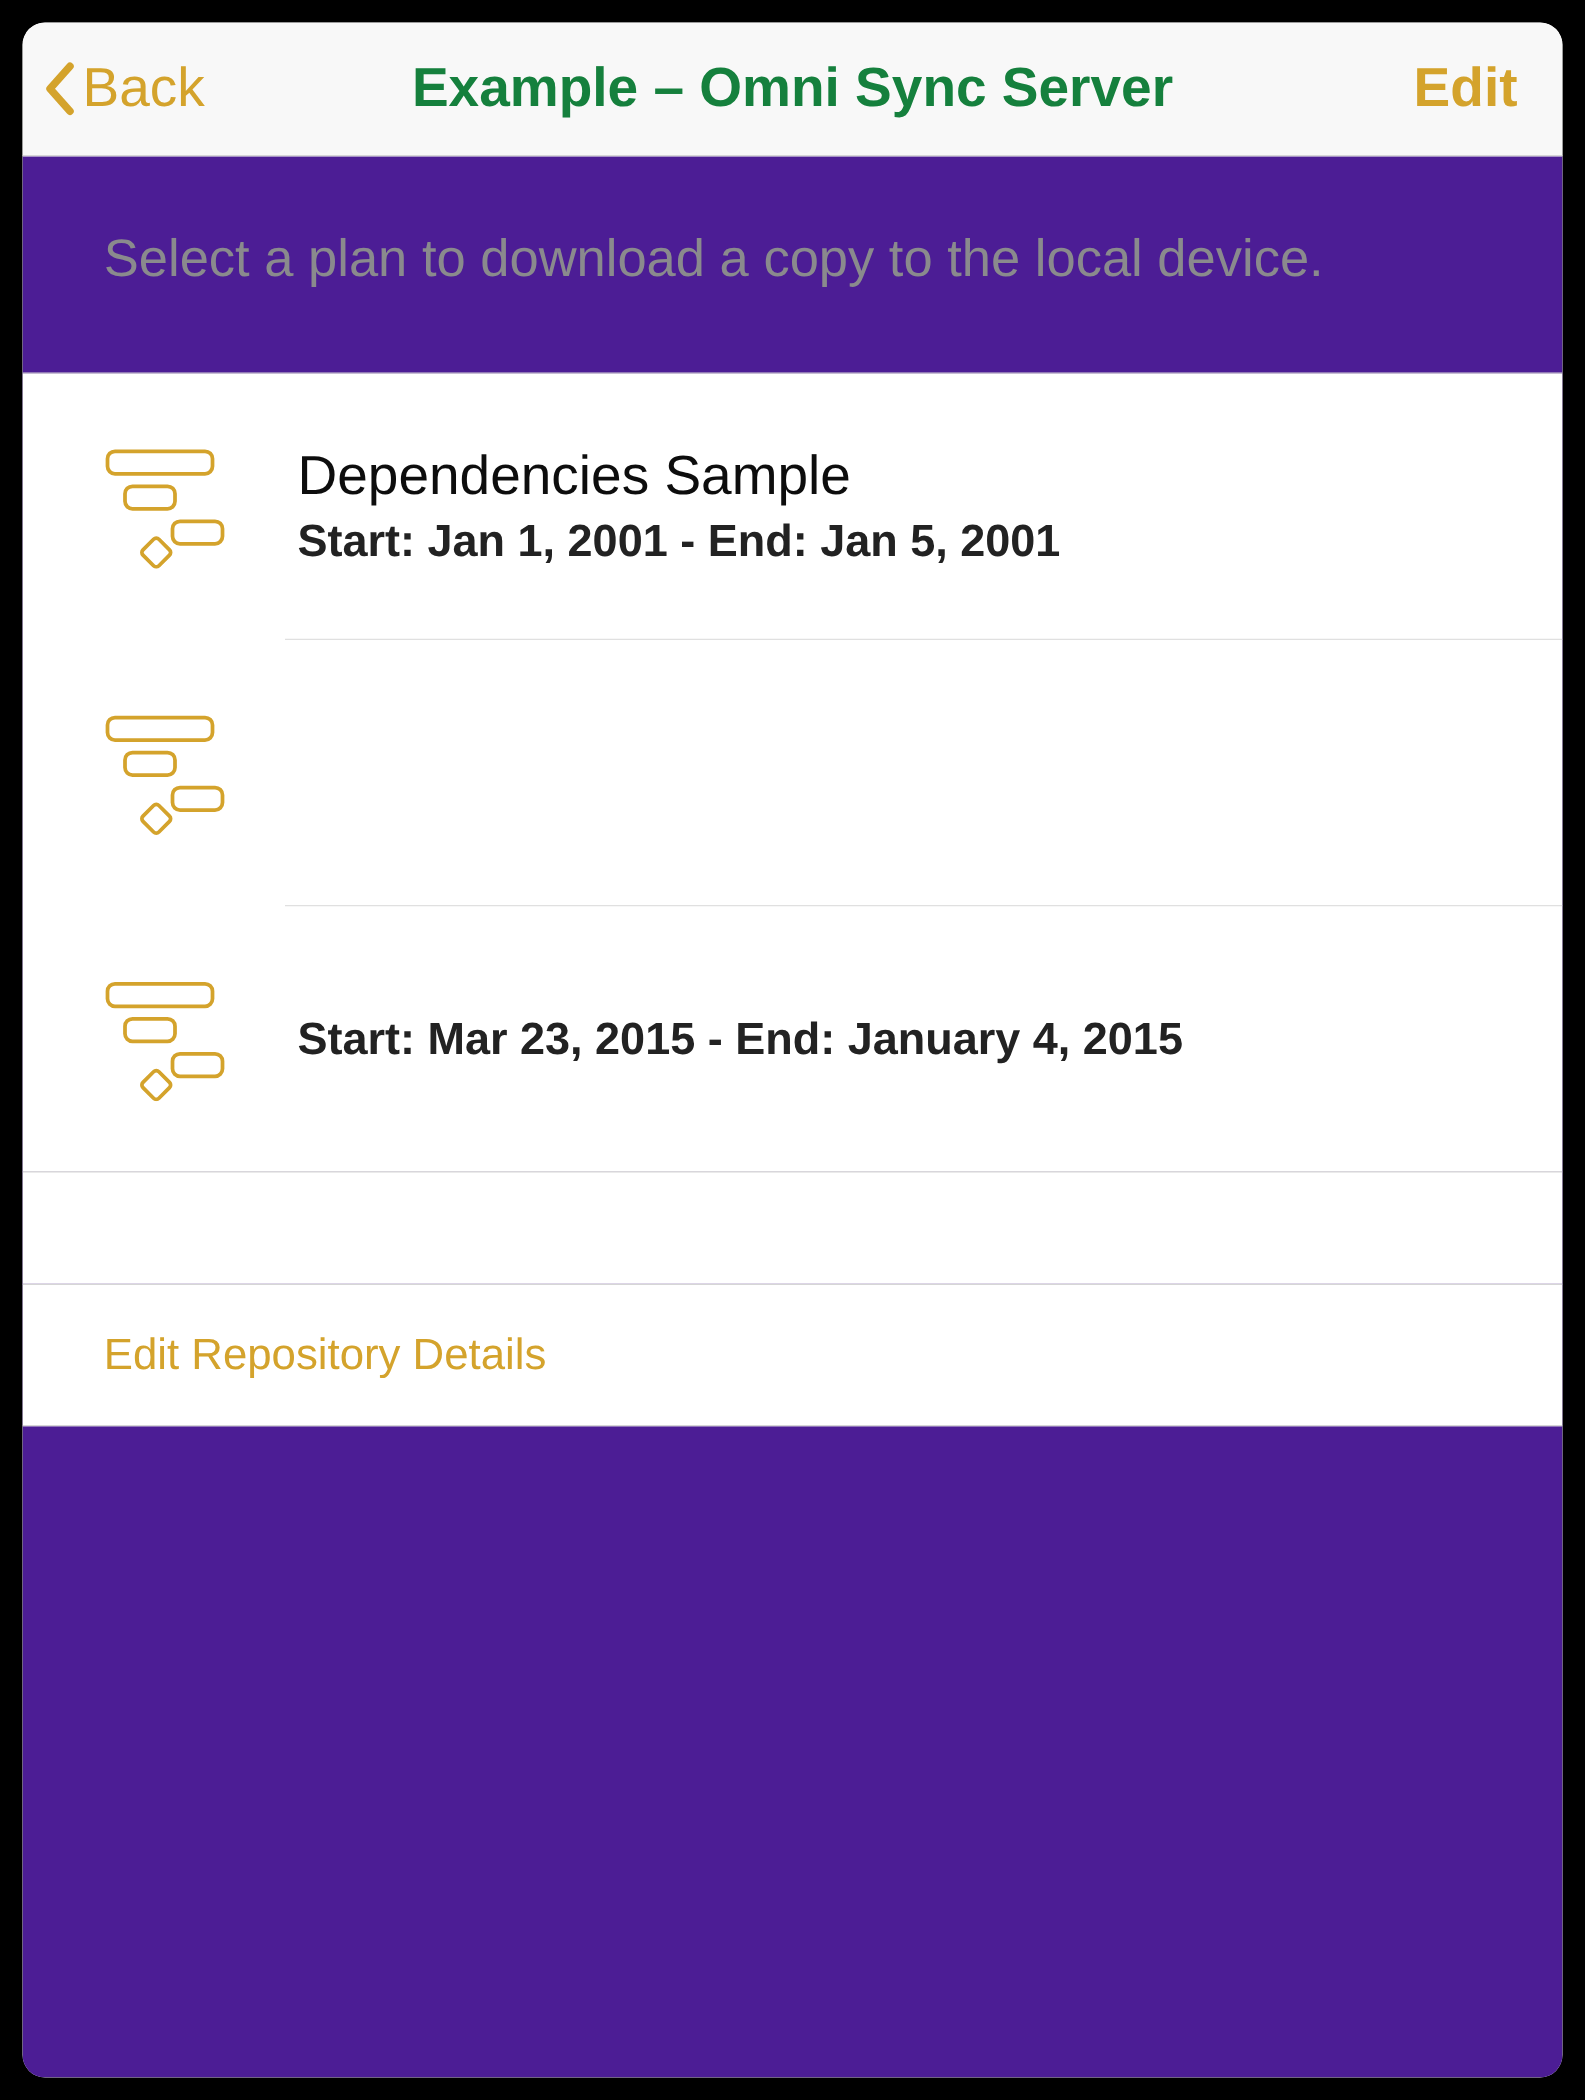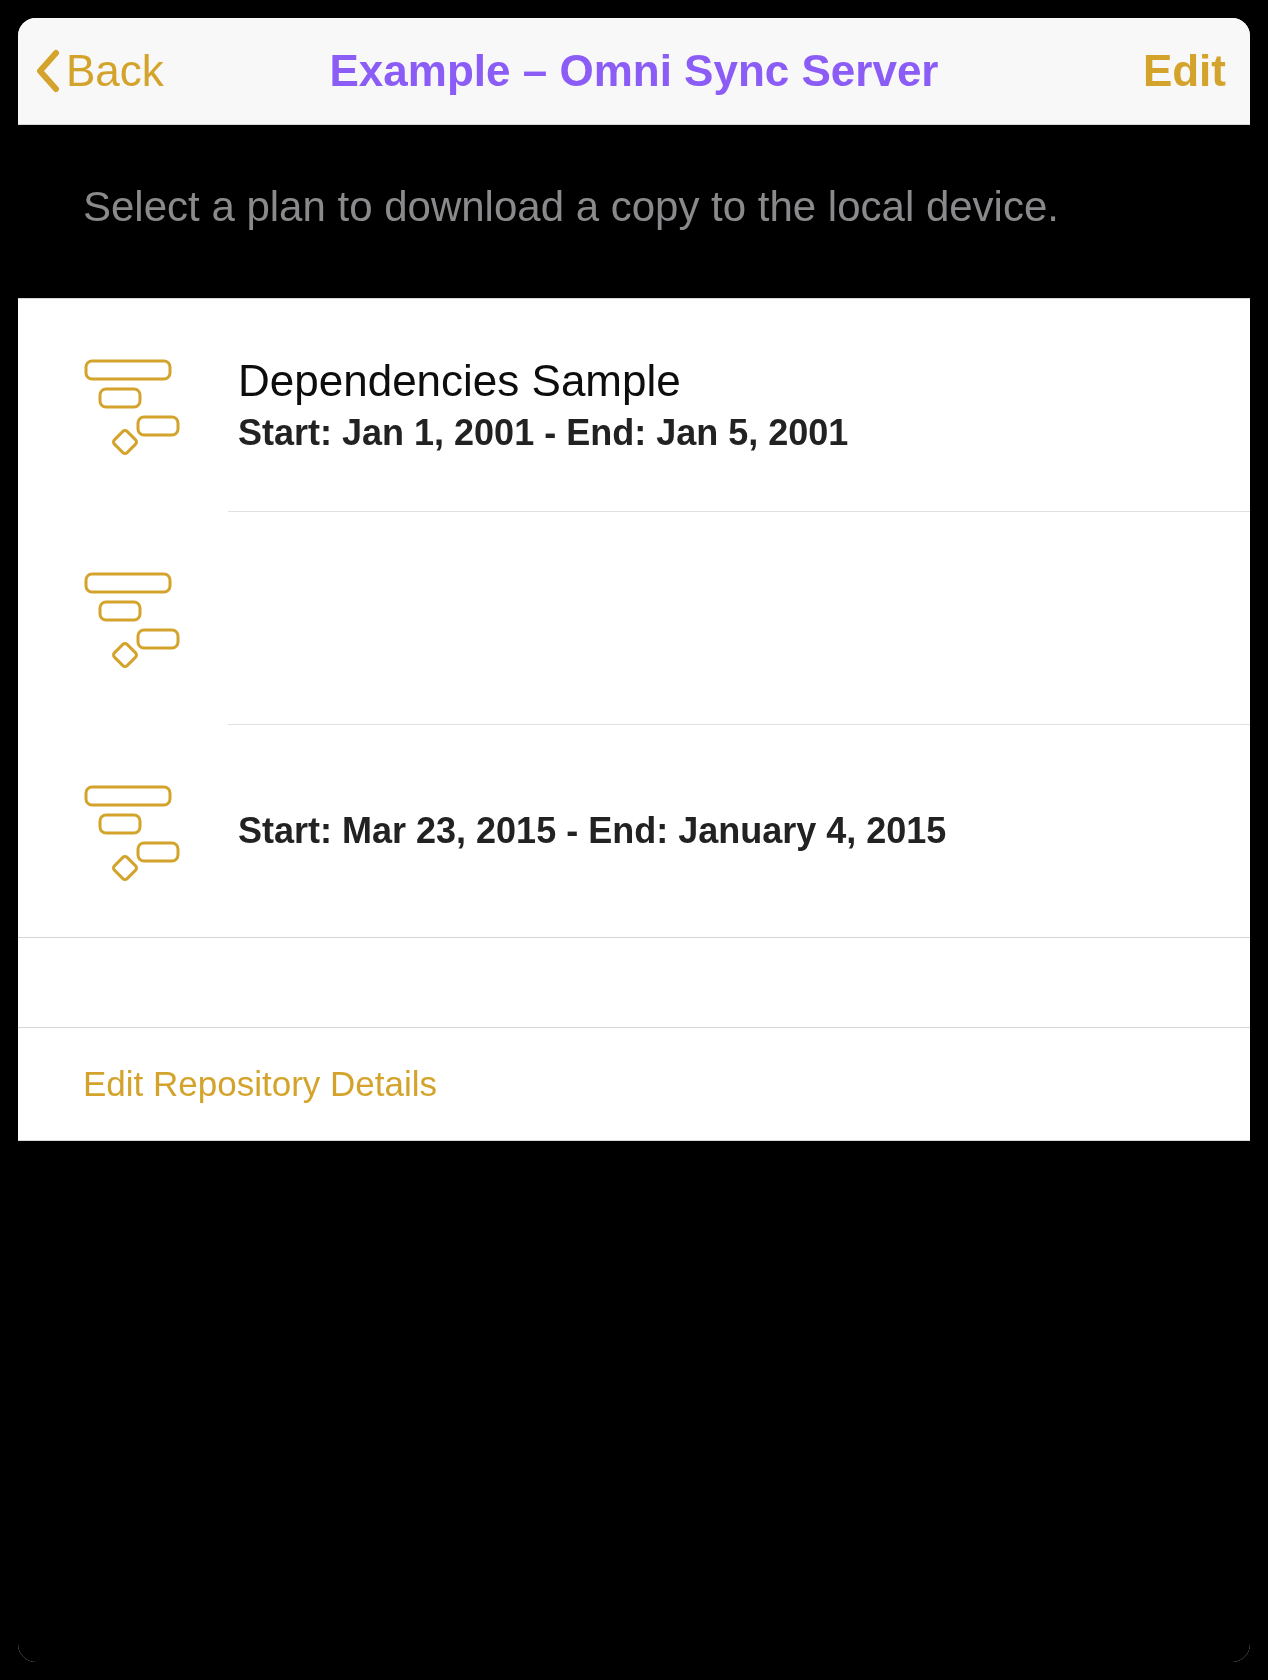--- a/index.html
+++ b/index.html
@@ -22,21 +22,21 @@
       overflow: hidden;
       display: flex;
       flex-direction: column;
     }
     .nav-bar {
       background: #f8f8f8;
       border-bottom: 1px solid #d6d6d6;
       display: flex;
       align-items: center;
       justify-content: space-between;
-      padding: 28px 24px 28px 16px;
+      padding: 28px 36px 28px 16px;
       position: relative;
     }
     .back-button {
       display: flex;
       align-items: center;
       color: #d4a32c;
       font-size: 44px;
       font-weight: 400;
       cursor: pointer;
     }
@@ -44,31 +44,31 @@
       width: 28px;
       height: 44px;
       margin-right: 4px;
     }
     .nav-title {
       position: absolute;
       left: 50%;
       transform: translateX(-50%);
       font-size: 44px;
       font-weight: 600;
-      color: #8b5cf6;
+      color: #15803d;
       white-space: nowrap;
     }
     .edit-button {
       color: #d4a32c;
       font-size: 44px;
       font-weight: 700;
       cursor: pointer;
     }
     .content {
-      background: #000000;
+      background: #4c1d95;
       flex: 1;
       overflow-y: auto;
     }
     .instruction-block {
       padding: 56px 65px 64px 65px;
       color: #8a8a8d;
       font-size: 42px;
       line-height: 1.25;
       border-bottom: 1px solid #d6d6d6;
     }

